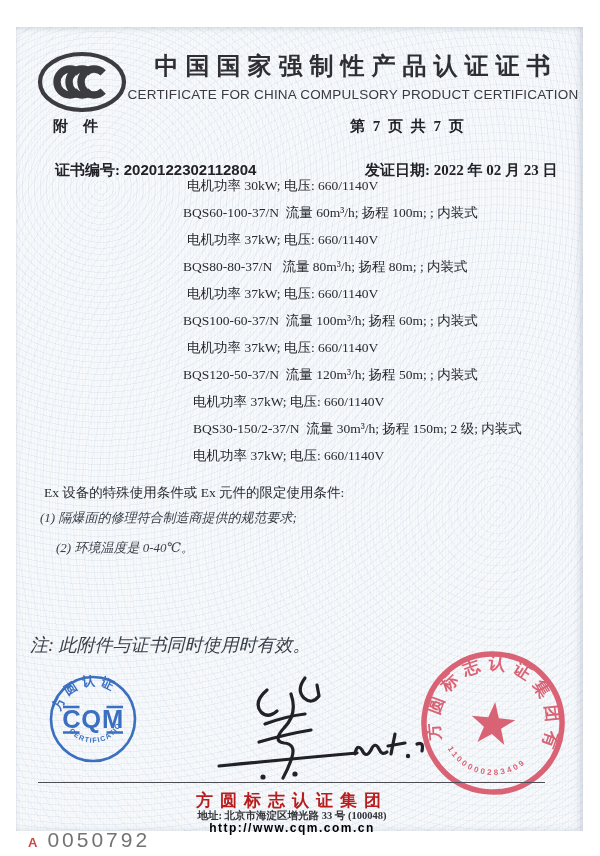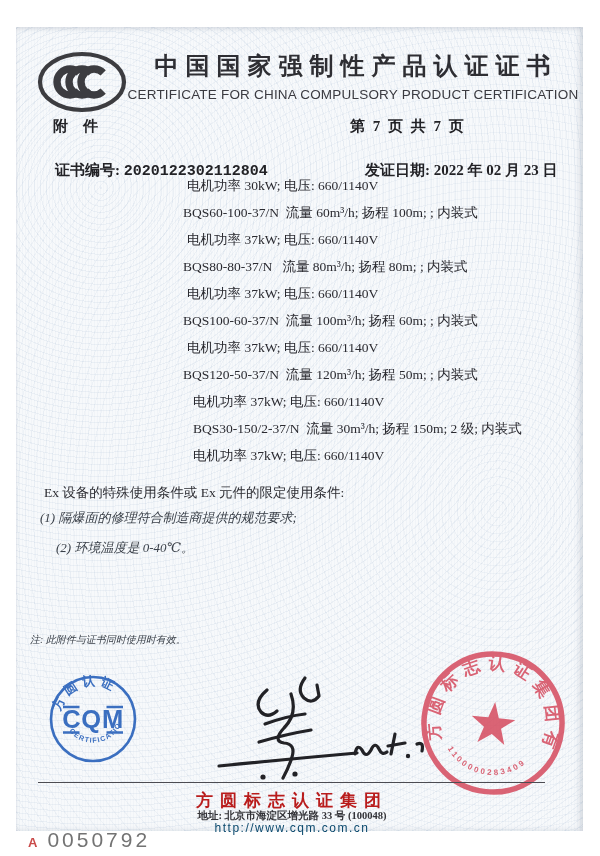--- a/index.html
+++ b/index.html
@@ -11,36 +11,36 @@
       repeating-radial-gradient(circle at 85% 60%, rgba(125,155,190,.08) 0 1px, rgba(0,0,0,0) 1px 8px),
       repeating-linear-gradient(90deg, rgba(140,165,200,.06) 0 1px, rgba(0,0,0,0) 1px 3px),
       #f7f9fb;
     box-shadow:inset -3px 0 6px rgba(120,130,150,.25), inset 0 2px 4px rgba(120,130,150,.12);}
   .abs{position:absolute;}
   .title-cn{left:138px;top:50px;width:436px;text-align:center;font-size:24px;letter-spacing:7px;
             font-weight:bold;color:#2e2e33;}
   .title-en{left:118px;top:87px;width:470px;text-align:center;font-size:13.5px;letter-spacing:.2px;
             font-family:"Liberation Sans","DejaVu Sans",sans-serif;color:#3a3a40;}
   .meta{font-size:15px;font-weight:bold;color:#222226;white-space:pre;}
-  .meta .num{font-family:Liberation Mono, monospace;}
+  .meta .num{font-family:Liberation Sans, sans-serif;}
   .spec-wrap{left:183px;top:172px;width:390px;}
   .spec-line{white-space:pre;font-size:13.5px;line-height:27px;height:27px;color:#2a2a30;}
   .spec-line.shift{padding-left:10px;}
   .ex-head{left:44px;top:484px;font-size:13.5px;color:#2c2c32;}
   .kai{font-style:italic;color:#3a4049;font-size:13px;}
   .ex-item1{left:40px;top:509px;text-align:center;}
   .ex-item2{left:56px;top:539px;}
-  .note-line{left:30px;top:633px;font-size:10px;}
+  .note-line{left:30px;top:633px;font-size:18px;}
   .sep-line{left:38px;top:782px;width:507px;height:0;border-top:1.6px solid #4c4c52;}
   .org-name{left:92px;top:789px;width:400px;text-align:center;font-size:17px;font-weight:bold;
             letter-spacing:7px;color:#b91c1c;}
   .addr{left:92px;top:809px;width:400px;text-align:center;font-size:10.5px;font-weight:bold;
         color:#333338;}
-  .url{left:92px;top:821px;width:400px;text-align:center;font-size:12px;font-weight:normal;
-       letter-spacing:1.5px;font-family:"Liberation Sans","DejaVu Sans",sans-serif;color:#0c4a6e;}
+  .url{left:92px;top:821px;width:400px;text-align:center;font-size:12px;font-weight:bold;
+       letter-spacing:1.5px;font-family:"Liberation Sans","DejaVu Sans",sans-serif;color:#000000;}
   .doc-serial{left:28px;top:828px;font-family:"Liberation Sans","DejaVu Sans",sans-serif;}
   .doc-serial .pref{font-size:13px;color:#c94a49;margin-right:10px;font-weight:bold;}
   .doc-serial .digits{font-size:21px;color:#737373;letter-spacing:3px;}
 </style>
 </head>
 <body>
 
 <div class="page">
   <div class="paper"></div>
 

